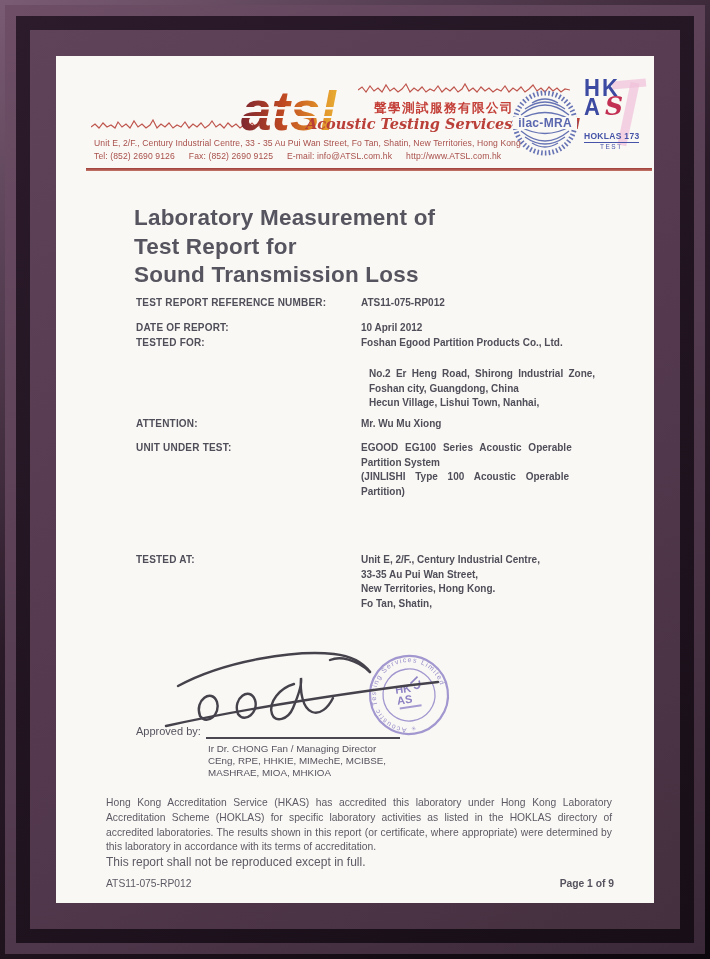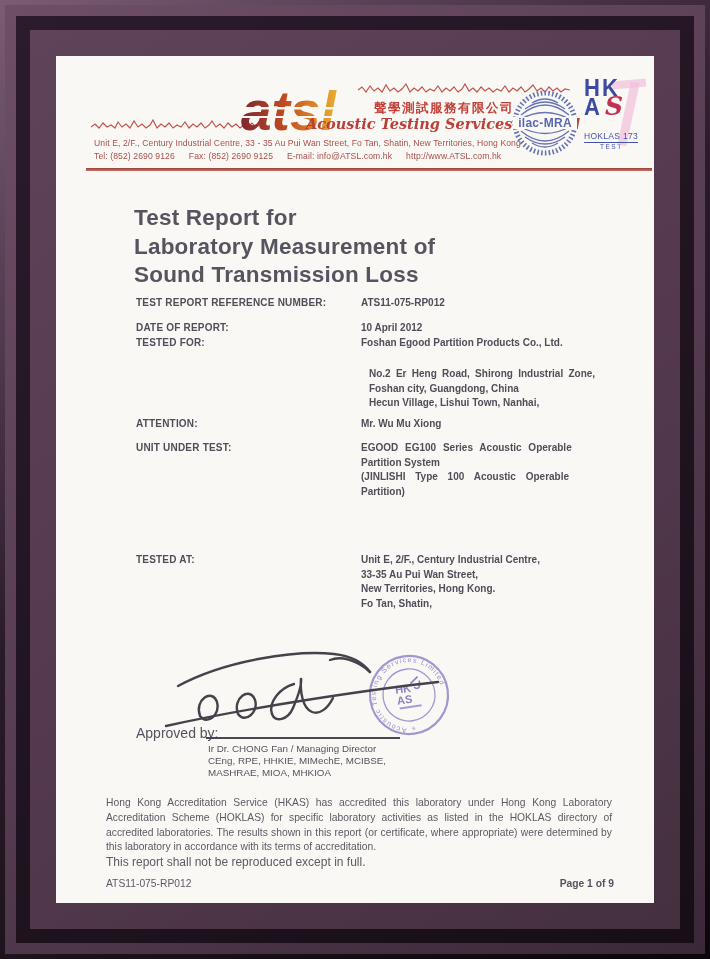--- a/index.html
+++ b/index.html
@@ -16,34 +16,34 @@
   .en-script{left:250px;top:59px;font-family:"DejaVu Serif",serif;font-style:italic;font-weight:bold;font-size:14.5px;color:#ba3f38;white-space:nowrap;}
   .addr{left:38px;font-size:8.6px;color:#a84f4b;white-space:nowrap;letter-spacing:0.1px;}
   .addr span{margin-right:14px;}
   .red-rule{left:30px;top:112px;width:566px;height:3px;background:linear-gradient(to bottom,#9e3d38,#c4766a);}
   
   .hkas{left:528px;top:24px;width:78px;}
   .hkas-row{font-weight:bold;font-size:22px;line-height:18px;color:#3c4aa2;letter-spacing:2px;transform:scaleY(1.05);position:relative;z-index:2;}
   .hkas-s{color:#c23053;font-family:"DejaVu Serif",serif;font-style:italic;font-size:25px;margin-left:3px;}
   .hkas-ribv{left:40px;top:2px;width:9px;height:64px;background:#efc0da;opacity:.7;transform:rotate(12deg);z-index:1;}
   .hkas-ribh{left:28px;top:0;width:34px;height:8px;background:#efc0da;opacity:.7;transform:rotate(-5deg);z-index:1;}
-  .hkas-hoklas{margin-top:14px;display:inline-block;font-size:8.5px;font-weight:normal;color:#4553a8;border-bottom:1.5px solid #4553a8;padding-bottom:1px;letter-spacing:0.3px;position:relative;z-index:2;}
+  .hkas-hoklas{margin-top:14px;display:inline-block;font-size:8.5px;font-weight:bold;color:#4553a8;border-bottom:1.5px solid #4553a8;padding-bottom:1px;letter-spacing:0.3px;position:relative;z-index:2;}
   .hkas-test{font-size:6.5px;color:#4553a8;letter-spacing:1.5px;margin-left:16px;}
   
   .title{left:78px;top:148px;font-size:22.5px;line-height:28.5px;font-weight:bold;color:#56545f;letter-spacing:0.2px;}
   
   .frow{left:80px;display:flex;font-size:10px;font-weight:bold;color:#4f4e59;line-height:14.5px;}
   .frow .lbl{width:225px;letter-spacing:0.2px;}
   .frow .val{width:252px;}
   .frow .val span{display:block;}
   .just1{word-spacing:2.5px;}
   .just2{word-spacing:4px;}
   .just3{word-spacing:7px;}
   
-  .approved{left:80px;top:669px;font-size:14px;color:#55535e;}
+  .approved{left:80px;top:669px;font-size:11px;color:#55535e;}
   .sigline{left:150px;top:681px;width:194px;border-top:2px solid #4a4750;}
   .nameblock{left:152px;top:687px;font-size:9.8px;line-height:12px;color:#55535e;}
   
   .footpara{left:50px;top:740px;width:506px;font-size:10.3px;line-height:14.8px;color:#5c5a64;text-align:justify;}
   .footnote{left:50px;top:799px;font-size:12px;color:#5c5a64;}
   .footrow{left:50px;top:822px;width:508px;display:flex;justify-content:space-between;font-size:10.3px;color:#5c5a64;}
   .footrow .pg{font-weight:bold;color:#55535e;}
 </style>
 </head>
 <body>
@@ -105,22 +105,22 @@
         <div class="hkas-test">TEST</div>
       </div>
 
       <div class="abs addr" style="top:82px;">Unit E, 2/F., Century Industrial Centre, 33 - 35 Au Pui Wan Street, Fo Tan, Shatin, New Territories, Hong Kong</div>
       <div class="abs addr" style="top:95px;">
         <span>Tel: (852) 2690 9126</span><span>Fax: (852) 2690 9125</span><span>E-mail: info@ATSL.com.hk</span><span>http://www.ATSL.com.hk</span>
       </div>
       <div class="abs red-rule"></div>
 
       <div class="abs title">
+        <div>Laboratory Measurement of</div>
         <div>Test Report for</div>
-        <div>Laboratory Measurement of</div>
         <div>Sound Transmission Loss</div>
       </div>
 
       <div class="abs frow" style="top:240px;">
         <div class="lbl">TEST REPORT REFERENCE NUMBER:</div>
         <div class="val">
                   <span>ATS11-075-RP012</span>
                 </div>
       </div>
       <div class="abs frow" style="top:265px;">

